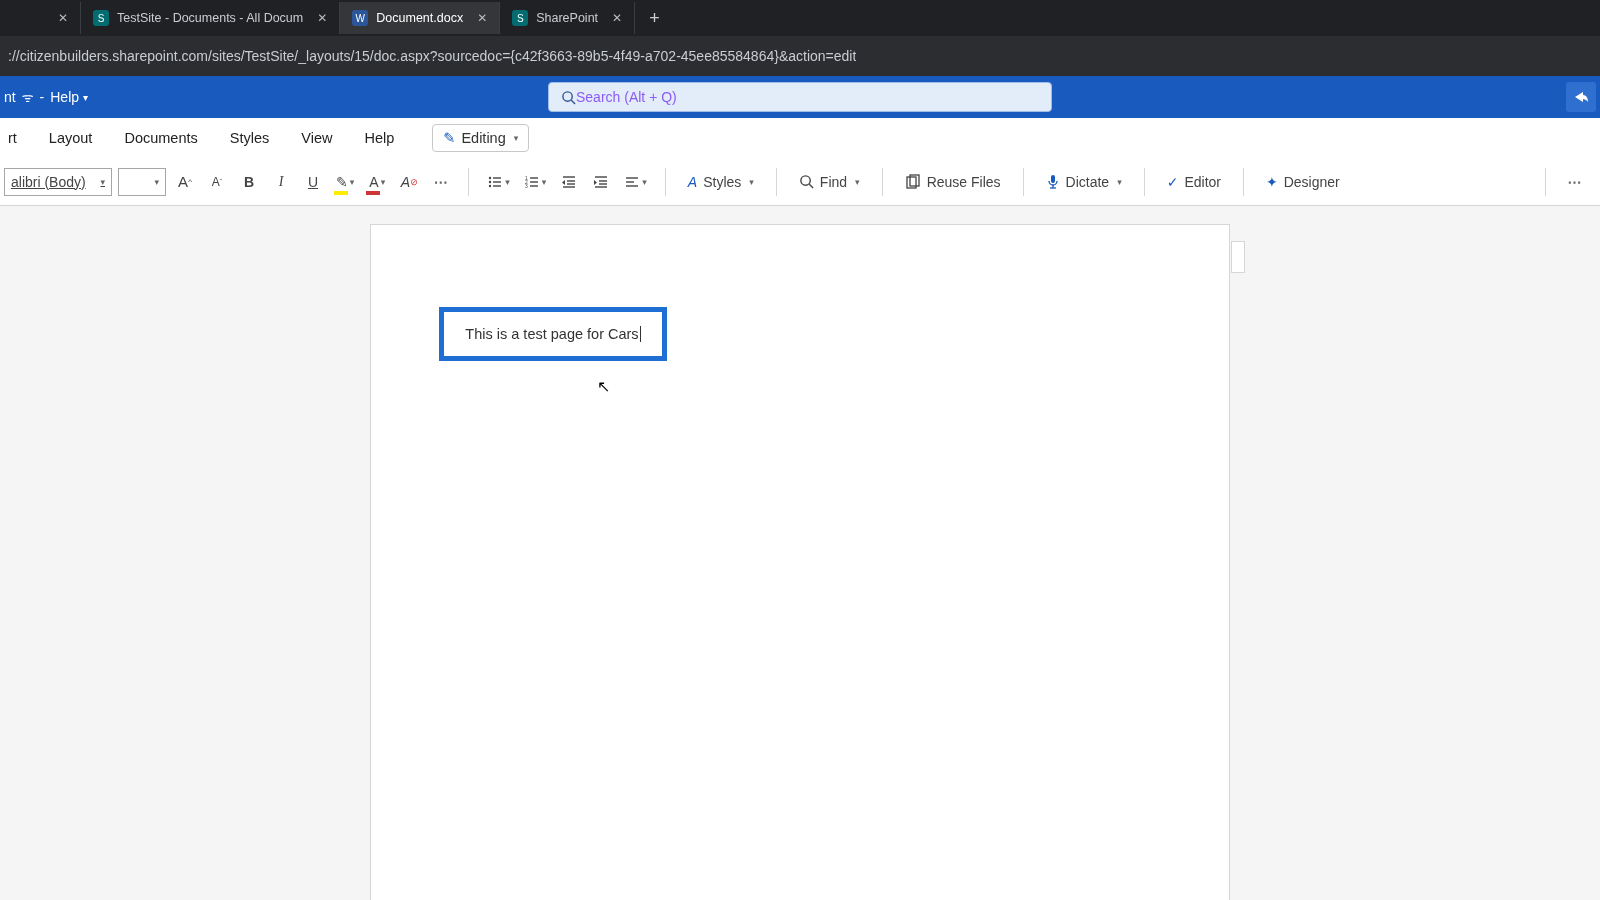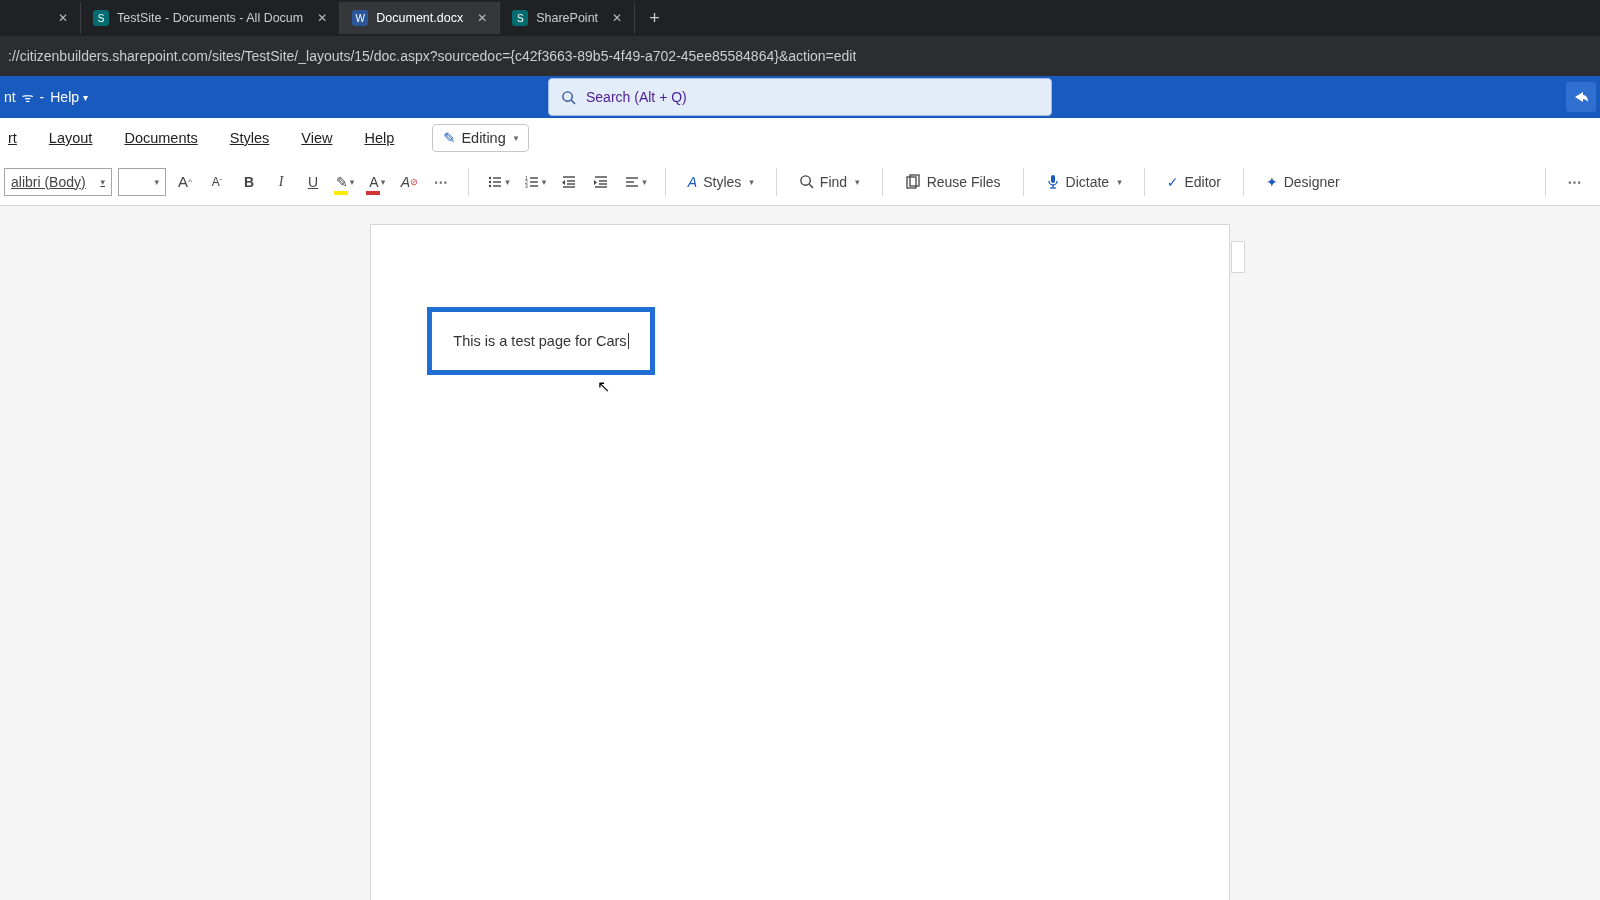--- a/index.html
+++ b/index.html
@@ -16,26 +16,26 @@
   .newtab { color: #c9ccd1; font-size: 18px; padding: 0 14px; }
 
   .addr-bar { height: 40px; background: #2b2d31; display: flex; align-items: center; padding: 0 8px; color: #c9ccd1; font-size: 14px; }
   .addr-bar .url { white-space: nowrap; overflow: hidden; }
 
   
   .app-header { height: 42px; background: #185abd; display: flex; align-items: center; color: #fff; position: relative; }
   .app-header .left { display: flex; align-items: center; gap: 6px; padding-left: 4px; font-size: 14px; }
   .saved-chip { display: inline-flex; align-items: center; gap: 4px; }
   .chev { font-size: 10px; }
-  .search-box { position: absolute; left: 548px; width: 504px; height: 38px; background: #e3ecf9; border: 1px solid #9fbbe8; border-radius: 4px; display: flex; align-items: center; gap: 10px; padding: 0 12px; color: #4c1d95; font-size: 14px; }
+  .search-box { position: absolute; left: 548px; width: 504px; height: 30px; background: #e3ecf9; border: 1px solid #9fbbe8; border-radius: 4px; display: flex; align-items: center; padding: 0 12px; color: #8b5cf6; font-size: 14px; }
   .share-btn { position: absolute; right: 4px; top: 6px; width: 30px; height: 30px; background: #2f6fd0; border-radius: 3px; display: flex; align-items: center; justify-content: center; color: #fff; }
 
   
   .ribbon-tabs { height: 40px; background: #fff; display: flex; align-items: center; gap: 24px; padding-left: 4px; font-size: 14.5px; color: #222; border-bottom: 0; }
-  .rtab { padding: 6px 4px; text-decoration: underline; }
+  .rtab { padding: 6px 4px; }
   .editing-pill { display: inline-flex; align-items: center; gap: 6px; border: 1px solid #c8c8c8; border-radius: 4px; padding: 5px 10px; margin-left: 10px; color: #333; }
   .pen-ico { color: #185abd; }
 
   
   .ribbon { height: 48px; background: #fff; border-bottom: 1px solid #d6d6d6; display: flex; align-items: center; padding-left: 4px; gap: 6px; font-size: 14px; color: #444; }
   .font-name { width: 108px; height: 28px; border: 1px solid #a6a6a6; display: flex; align-items: center; justify-content: space-between; padding: 0 6px; text-decoration: underline; }
   .font-size { width: 48px; height: 28px; border: 1px solid #a6a6a6; display: flex; align-items: center; justify-content: flex-end; padding: 0 6px; }
   .tbtn { min-width: 26px; height: 30px; display: inline-flex; align-items: center; justify-content: center; padding: 0 4px; }
   .sep { width: 1px; height: 28px; background: #d6d6d6; margin: 0 8px; }
   .bold { font-weight: 700; }
@@ -47,21 +47,21 @@
   .smchev { font-size: 9px; color: #666; margin-left: 2px; }
   .lbl-btn { display: inline-flex; align-items: center; gap: 6px; padding: 0 8px; height: 30px; }
   .mic { color: #185abd; }
   .more-dots { font-weight: bold; letter-spacing: 1px; color: #666; }
   .right-end { margin-left: auto; display: flex; align-items: center; gap: 8px; padding-right: 12px; }
 
   
   .canvas-wrap { background: #f5f5f5; height: calc(900px - 36px - 40px - 42px - 40px - 48px); display: flex; justify-content: center; padding-top: 18px; position: relative; }
   .page { width: 860px; min-height: 1000px; background: #fff; border: 1px solid #d6d6d6; position: relative; }
   .side-handle { position: absolute; right: -16px; top: 16px; width: 14px; height: 32px; border: 1px solid #d6d6d6; background: #fff; }
-  .textbox { position: absolute; left: 56px; top: 82px; width: 228px; height: 68px; border: 5px solid #1f6ed4; display: flex; align-items: center; justify-content: center; }
+  .textbox { position: absolute; left: 68px; top: 82px; width: 228px; height: 54px; border: 5px solid #1f6ed4; display: flex; align-items: center; justify-content: center; }
   .textbox span { font-size: 14.5px; color: #333; }
   .caret { border-right: 1px solid #333; padding-right: 1px; }
   .cursor-arrow { position: absolute; font-size: 16px; color: #000; }
 
   svg { display: block; }
 </style>
 </head>
 <body>
 
 <div class="browser-tabs">

